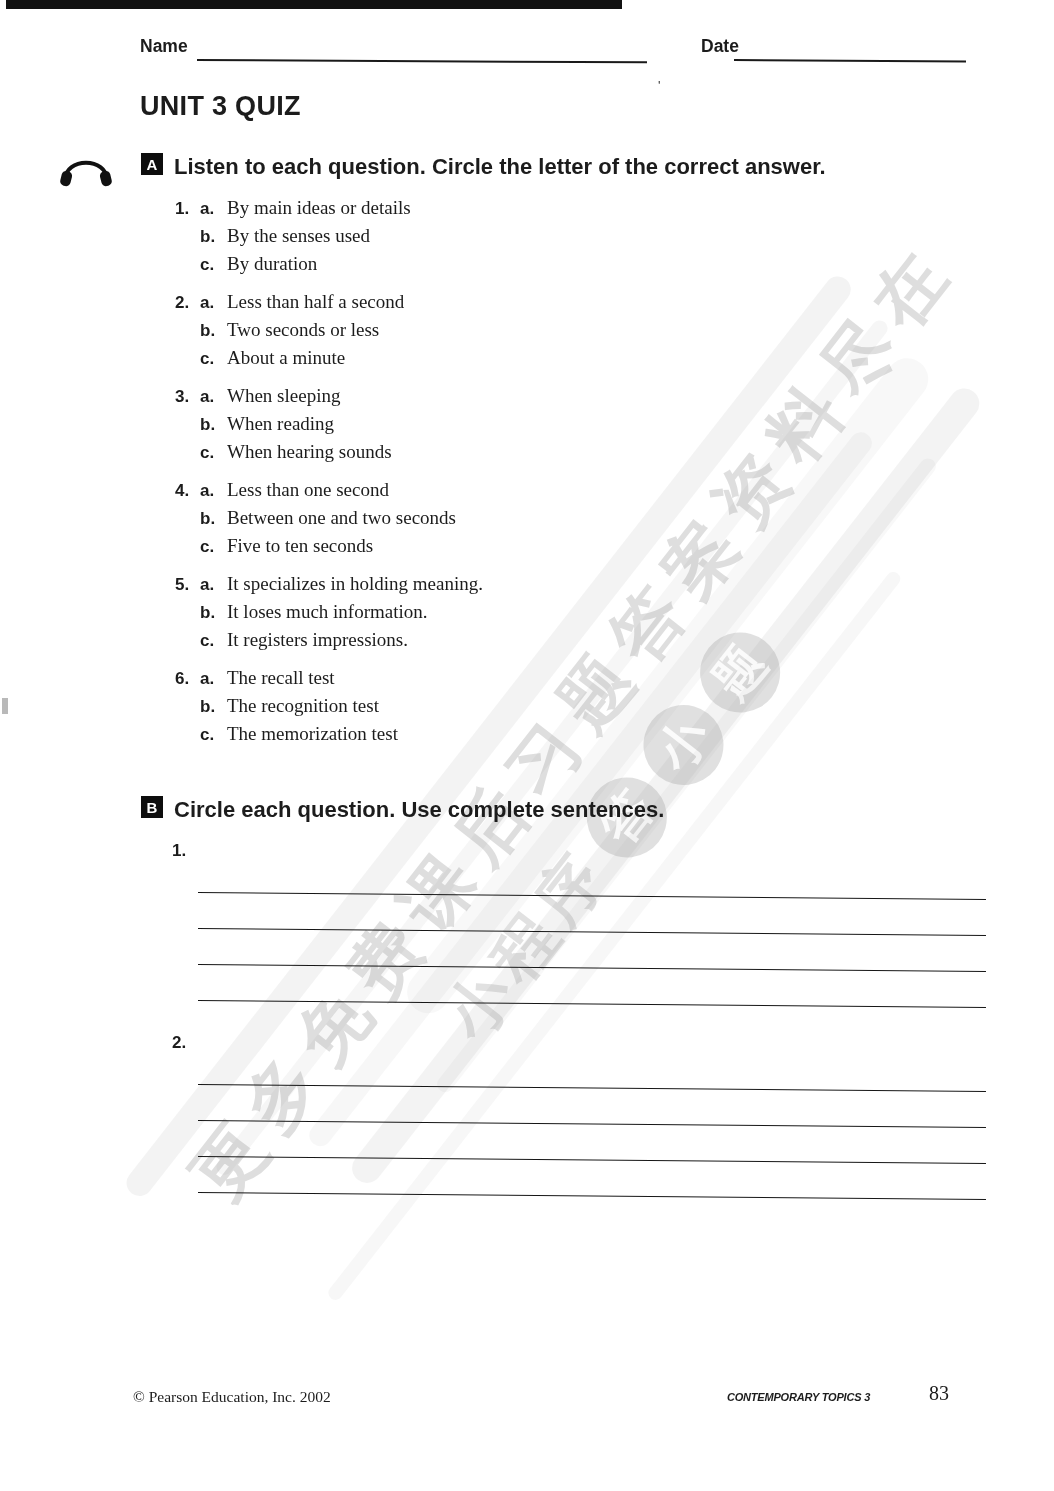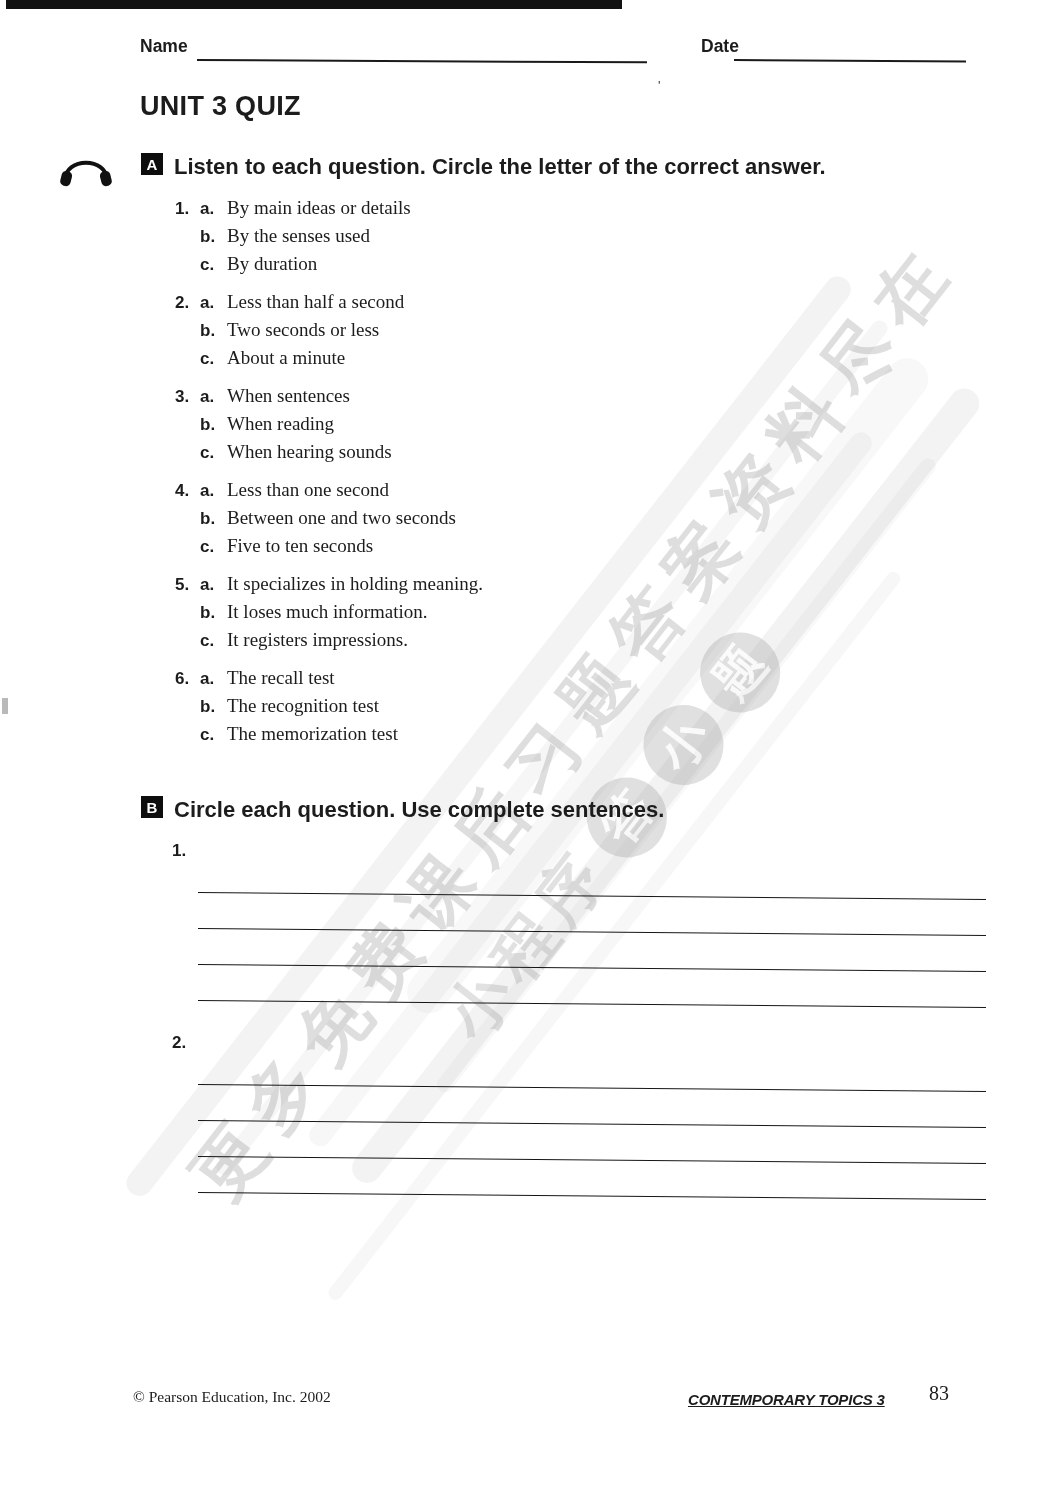--- a/index.html
+++ b/index.html
@@ -63,21 +63,21 @@
   .bq2{top:1033px;}
   .bq-row{display:flex;align-items:baseline;}
   .bqnum{width:26px;font-weight:bold;font-size:17px;flex:none;}
   .bqtext{font-family:"Liberation Serif", serif;font-size:19px;}
   .answer-lines{margin-left:26px;}
   .answer-line{height:0;width:788px;border-bottom:1.6px solid #161616;
     margin-top:35px;transform:rotate(.5deg);transform-origin:left center;}
   .answer-line:first-child{margin-top:31px;}
   
   .copyright{position:absolute;left:133px;top:1388px;font-family:"Liberation Serif", serif;font-size:15.5px;}
-  .book-title{position:absolute;left:688px;top:1391px;font-size:15px;font-weight:bold;font-style:italic;letter-spacing:-.2px;text-decoration:underline;}
+  .book-title{position:absolute;left:727px;top:1391px;font-size:11px;font-weight:bold;font-style:italic;letter-spacing:-.2px;}
   .pagenum{position:absolute;left:929px;top:1382px;font-family:"Liberation Serif", serif;font-size:20px;}
 </style>
 </head>
 <body>
 
 <div class="page">
 
   <div class="topbar"></div>
   <div class="edge-mark"></div>
 
@@ -154,21 +154,21 @@
           <span class="qnum"></span>
           <span class="qletter">c.</span>
           <span class="opt-text">About a minute</span>
         </div>
     </div>
 
     <div class="question">
       <div class="opt-row">
           <span class="qnum">3.</span>
           <span class="qletter">a.</span>
-          <span class="opt-text">When sentences</span>
+          <span class="opt-text">When sleeping</span>
         </div>
       <div class="opt-row">
           <span class="qnum"></span>
           <span class="qletter">b.</span>
           <span class="opt-text">When reading</span>
         </div>
       <div class="opt-row">
           <span class="qnum"></span>
           <span class="qletter">c.</span>
           <span class="opt-text">When hearing sounds</span>

